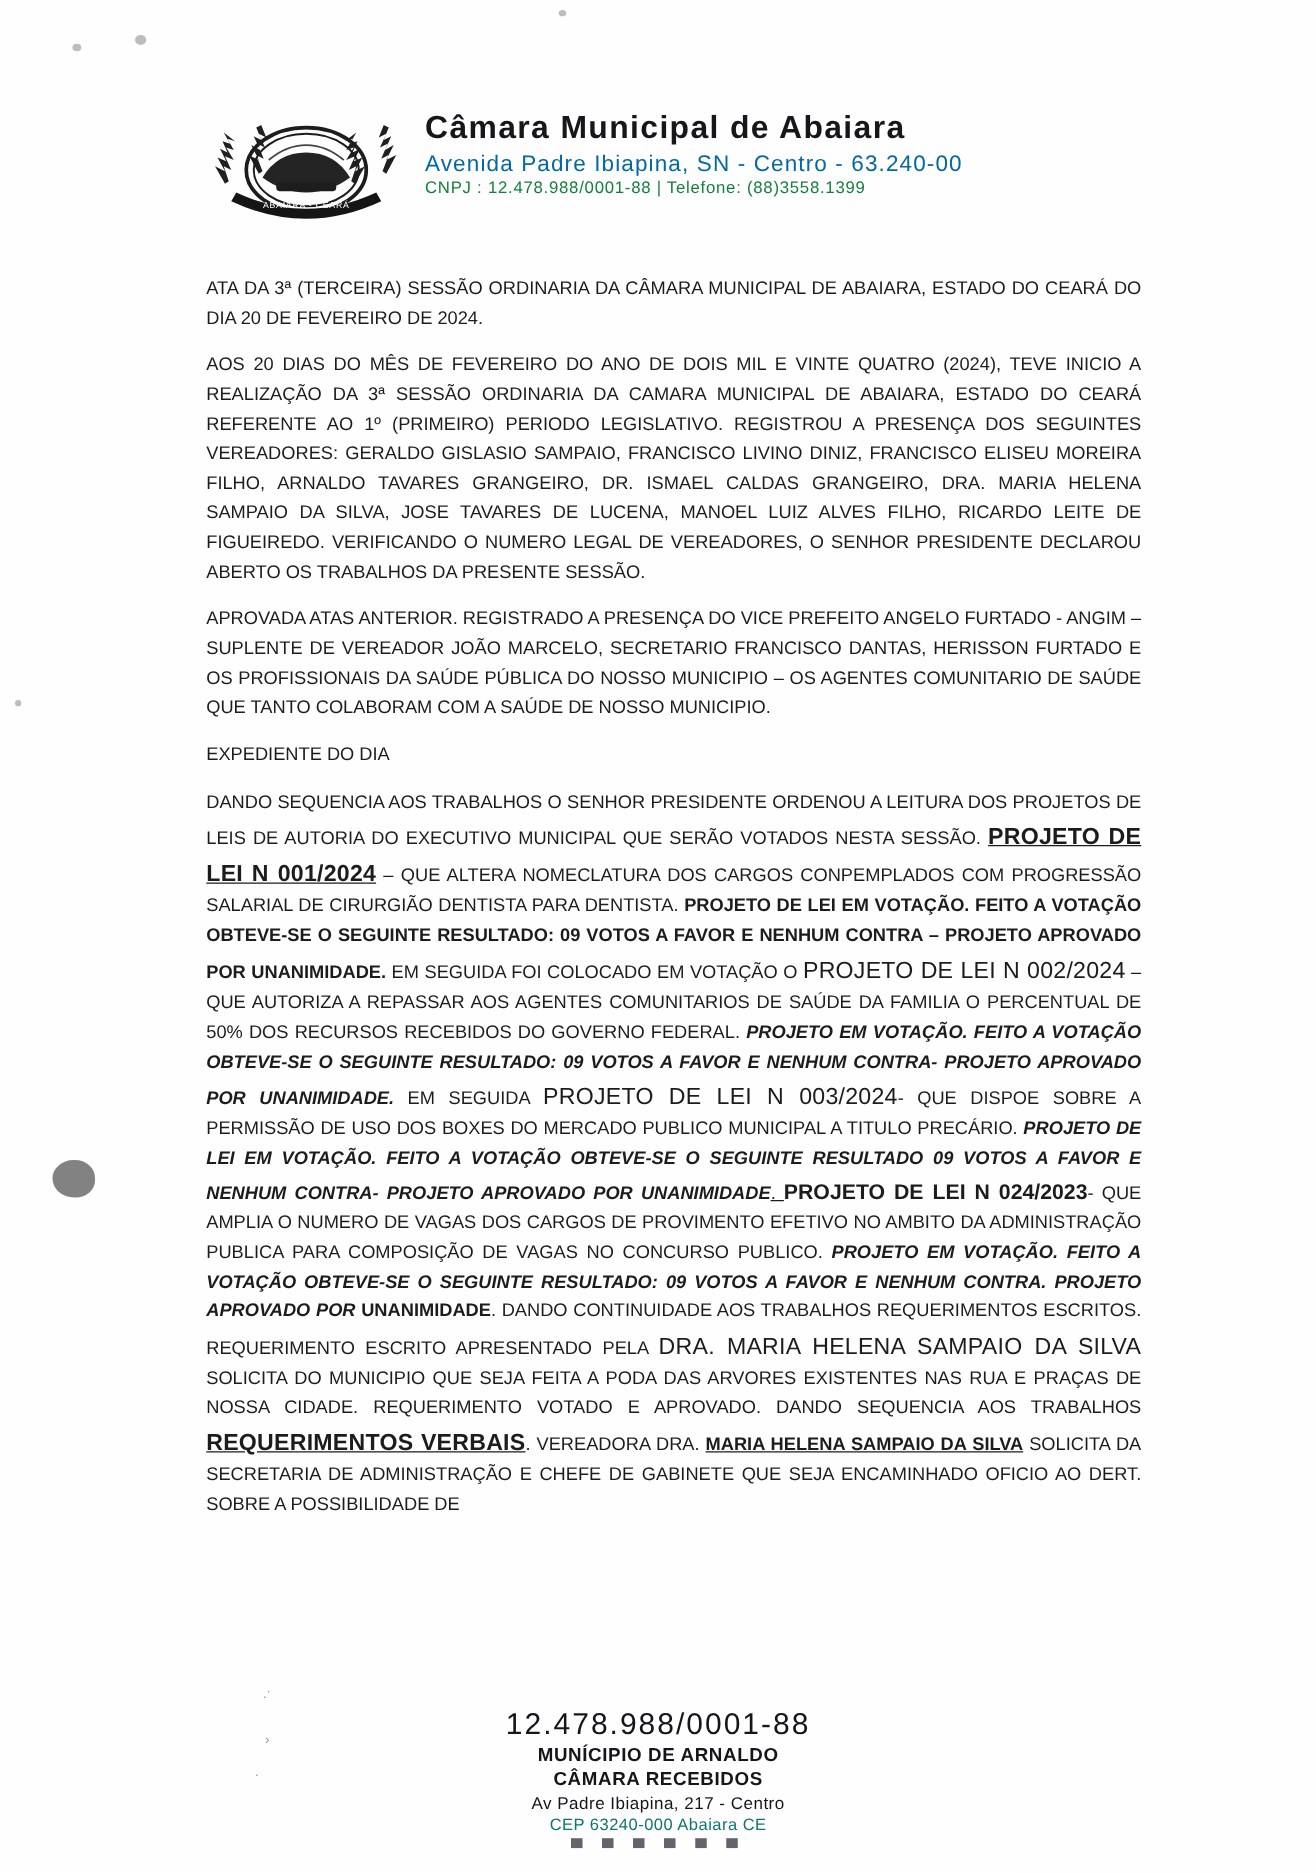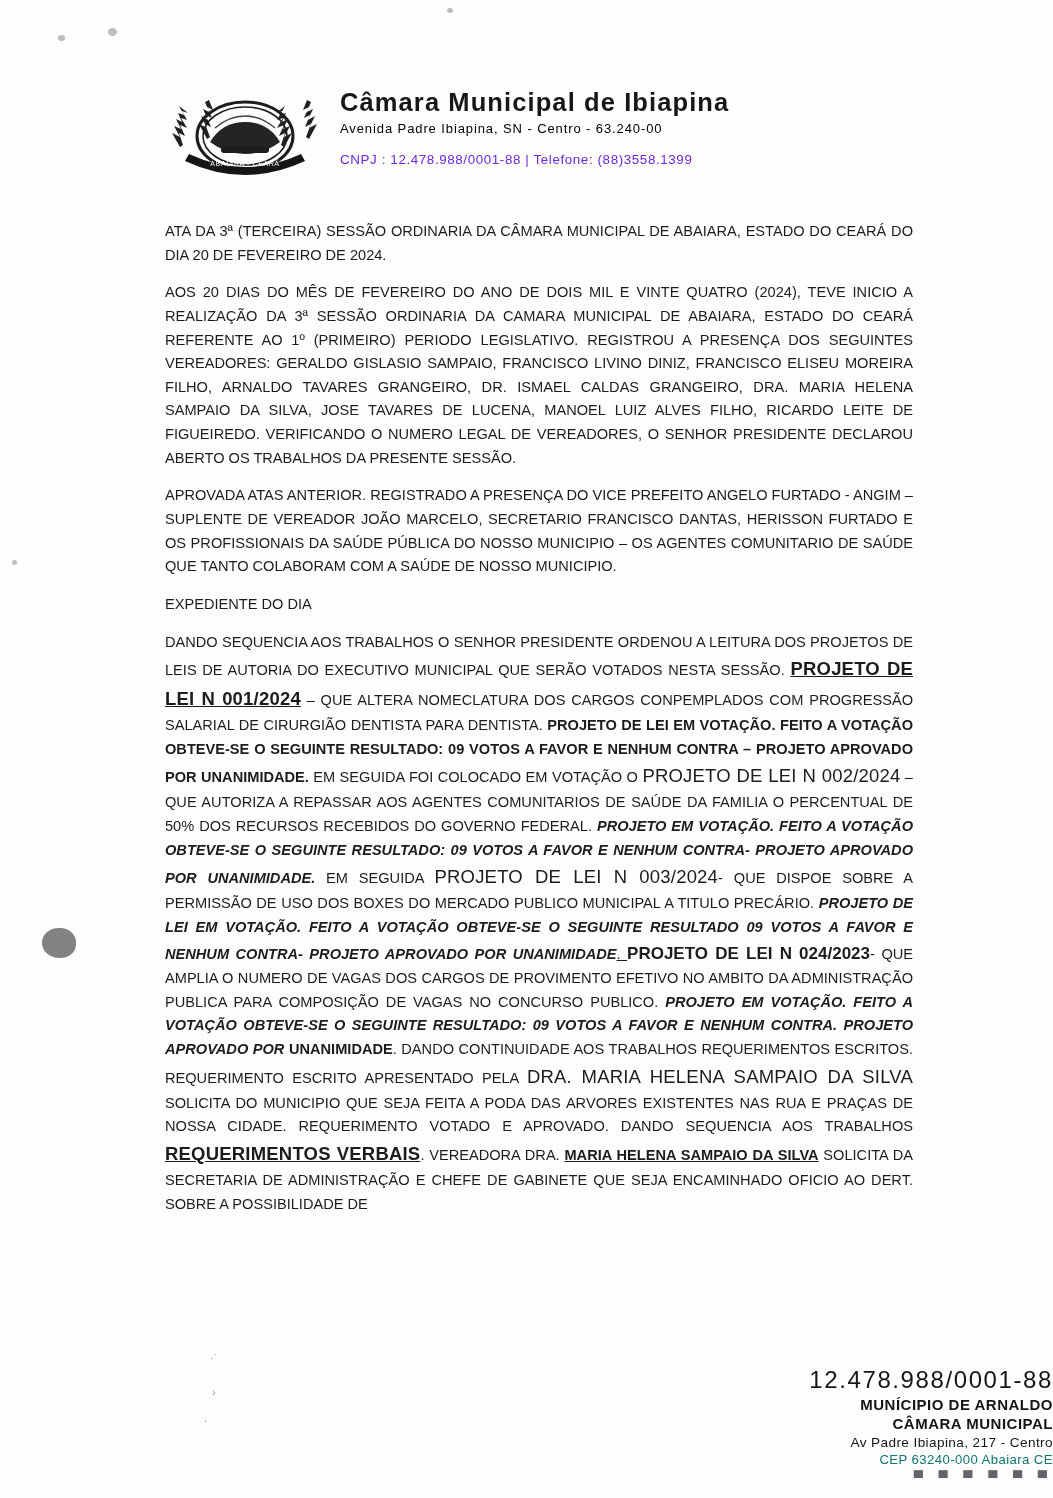--- a/index.html
+++ b/index.html
@@ -48,31 +48,31 @@
   }
   .org-title {
     font-size: 25.5px;
     font-weight: bold;
     letter-spacing: 1.1px;
     color: #17171a;
     white-space: nowrap;
     line-height: 1.12;
   }
   .org-line {
-    font-size: 13px;
+    font-size: 18px;
     letter-spacing: 0.9px;
-    color: #000000;
+    color: #0369a1;
     margin-top: 4px;
     white-space: nowrap;
   }
   .org-line2 {
     font-size: 13.4px;
     letter-spacing: 0.6px;
-    color: #6d28d9;
-    margin-top: 16px;
+    color: #15803d;
+    margin-top: 0;
     white-space: nowrap;
   }
 
   
   .doc {
     position: absolute;
     top: 220px;
     left: 165px;
     width: 748px;
     font-size: 14.6px;
@@ -100,21 +100,21 @@
     font-size: 17px;
     font-weight: bold;
   }
 
   
   .stamp {
     position: absolute;
     left: 0;
     right: 0;
     bottom: 18px;
-    text-align: right;
+    text-align: center;
     color: #15161a;
   }
   .stamp-cnpj {
     font-size: 24px;
     letter-spacing: 1.6px;
     font-weight: 500;
   }
   .stamp-l1, .stamp-l2 {
     font-size: 15px;
     font-weight: bold;
@@ -197,21 +197,21 @@
         <ellipse cx="80" cy="44" rx="42" ry="29" fill="none" stroke="#1d1d1d" stroke-width="1.6"></ellipse>
         <path d="M45 50 q12 -20 35 -20 q23 0 35 20 q-16 12 -35 12 q-19 0 -35 -12z" fill="#242424"></path>
         <path d="M50 36 q14 -12 30 -12 q16 0 30 12" fill="none" stroke="#444" stroke-width="1.4"></path>
         <rect x="56" y="54" width="48" height="7" rx="3" fill="#1d1d1d"></rect>
 
         <path d="M24 62 q56 26 112 0 l4 7 q-60 28 -120 0z" fill="#151515"></path>
         <text x="80" y="74" text-anchor="middle" font-family="Liberation Sans, sans-serif" font-size="7" fill="#ffffff" letter-spacing="0.6">ABAIARA - CEARÁ</text>
       </svg>
     </div>
     <div class="header-text">
-      <div class="org-title">Câmara Municipal de Ibiapina</div>
+      <div class="org-title">Câmara Municipal de Abaiara</div>
       <div class="org-line">Avenida Padre Ibiapina, SN - Centro - 63.240-00</div>
       <div class="org-line2">CNPJ : 12.478.988/0001-88  |  Telefone: (88)3558.1399</div>
     </div>
   </div>
 
   <div class="doc">
 
     <p>ATA DA 3ª  (TERCEIRA) SESSÃO ORDINARIA DA CÂMARA MUNICIPAL DE ABAIARA, ESTADO DO CEARÁ DO DIA 20 DE FEVEREIRO DE 2024.</p>
 
     <p>AOS 20 DIAS DO MÊS DE FEVEREIRO DO ANO DE DOIS MIL E VINTE QUATRO (2024), TEVE INICIO A REALIZAÇÃO DA 3ª SESSÃO ORDINARIA DA CAMARA MUNICIPAL DE ABAIARA, ESTADO DO CEARÁ REFERENTE AO 1º  (PRIMEIRO) PERIODO LEGISLATIVO. REGISTROU A PRESENÇA DOS SEGUINTES VEREADORES: GERALDO GISLASIO SAMPAIO, FRANCISCO LIVINO DINIZ, FRANCISCO ELISEU MOREIRA FILHO, ARNALDO TAVARES GRANGEIRO, DR. ISMAEL CALDAS GRANGEIRO, DRA. MARIA HELENA SAMPAIO DA SILVA, JOSE TAVARES DE LUCENA, MANOEL LUIZ ALVES FILHO, RICARDO LEITE DE FIGUEIREDO.  VERIFICANDO O NUMERO LEGAL DE VEREADORES, O SENHOR PRESIDENTE DECLAROU ABERTO OS TRABALHOS DA PRESENTE SESSÃO.</p>
@@ -221,19 +221,19 @@
     <p>EXPEDIENTE DO DIA</p>
 
     <p>
       <span>DANDO SEQUENCIA AOS TRABALHOS O SENHOR PRESIDENTE ORDENOU A LEITURA DOS PROJETOS DE LEIS DE AUTORIA DO EXECUTIVO MUNICIPAL QUE SERÃO VOTADOS NESTA SESSÃO. </span><span class="big-u">PROJETO DE LEI N 001/2024</span><span> – QUE ALTERA NOMECLATURA DOS CARGOS CONPEMPLADOS COM PROGRESSÃO SALARIAL  DE CIRURGIÃO DENTISTA PARA DENTISTA. </span><span class="b">PROJETO DE LEI EM VOTAÇÃO. FEITO A VOTAÇÃO OBTEVE-SE O SEGUINTE RESULTADO: 09 VOTOS A FAVOR E NENHUM CONTRA – PROJETO APROVADO POR UNANIMIDADE.</span><span> EM SEGUIDA FOI COLOCADO EM VOTAÇÃO O </span><span class="big">PROJETO DE LEI N 002/2024</span><span> – QUE AUTORIZA A REPASSAR AOS AGENTES COMUNITARIOS DE SAÚDE DA FAMILIA O PERCENTUAL DE 50% DOS RECURSOS RECEBIDOS DO GOVERNO FEDERAL. </span><span class="bi">PROJETO EM VOTAÇÃO. FEITO A VOTAÇÃO OBTEVE-SE O SEGUINTE RESULTADO: 09 VOTOS A FAVOR E NENHUM CONTRA- PROJETO APROVADO POR UNANIMIDADE.</span><span> EM SEGUIDA </span><span class="big">PROJETO DE LEI N 003/2024</span><span>- QUE DISPOE SOBRE A PERMISSÃO DE USO DOS BOXES DO MERCADO PUBLICO MUNICIPAL A TITULO PRECÁRIO. </span><span class="bi">PROJETO DE LEI EM VOTAÇÃO. FEITO A VOTAÇÃO OBTEVE-SE O SEGUINTE RESULTADO 09 VOTOS A FAVOR E NENHUM CONTRA- PROJETO APROVADO POR UNANIMIDADE</span><span class="u">. </span><span class="med-b">PROJETO DE LEI N 024/2023</span><span>- QUE AMPLIA O NUMERO DE VAGAS DOS CARGOS DE PROVIMENTO EFETIVO NO AMBITO DA ADMINISTRAÇÃO PUBLICA PARA COMPOSIÇÃO DE VAGAS NO CONCURSO PUBLICO. </span><span class="bi">PROJETO EM VOTAÇÃO. FEITO A VOTAÇÃO OBTEVE-SE O SEGUINTE RESULTADO: 09 VOTOS A FAVOR E NENHUM CONTRA. PROJETO APROVADO POR </span><span class="b">UNANIMIDADE</span><span>. DANDO CONTINUIDADE AOS TRABALHOS REQUERIMENTOS ESCRITOS. REQUERIMENTO ESCRITO APRESENTADO PELA </span><span class="big">DRA. MARIA HELENA SAMPAIO DA SILVA</span><span>  SOLICITA DO MUNICIPIO QUE SEJA FEITA A PODA DAS ARVORES EXISTENTES NAS RUA E PRAÇAS DE NOSSA CIDADE. REQUERIMENTO VOTADO E APROVADO. DANDO SEQUENCIA AOS TRABALHOS </span><span class="big-u">REQUERIMENTOS VERBAIS</span><span>. VEREADORA DRA. </span><span class="b u">MARIA HELENA SAMPAIO DA SILVA</span><span> SOLICITA  DA SECRETARIA DE ADMINISTRAÇÃO E CHEFE DE GABINETE QUE SEJA ENCAMINHADO OFICIO AO DERT. SOBRE A POSSIBILIDADE DE</span>
     </p>
   </div>
 
   <div class="stamp">
     <div class="stamp-cnpj">12.478.988/0001-88</div>
     <div class="stamp-l1">MUNÍCIPIO DE ARNALDO</div>
-    <div class="stamp-l2">CÂMARA MUNICIPAL</div>
+    <div class="stamp-l2">CÂMARA RECEBIDOS</div>
     <div class="stamp-l3">Av  Padre Ibiapina, 217 - Centro</div>
     <div class="stamp-l4">CEP  63240-000 Abaiara   CE</div>
     <div class="stamp-cut">▀ ▀ ▀ ▀ ▀ ▀</div>
   </div>
 
 </div>
 
 </body></html>

